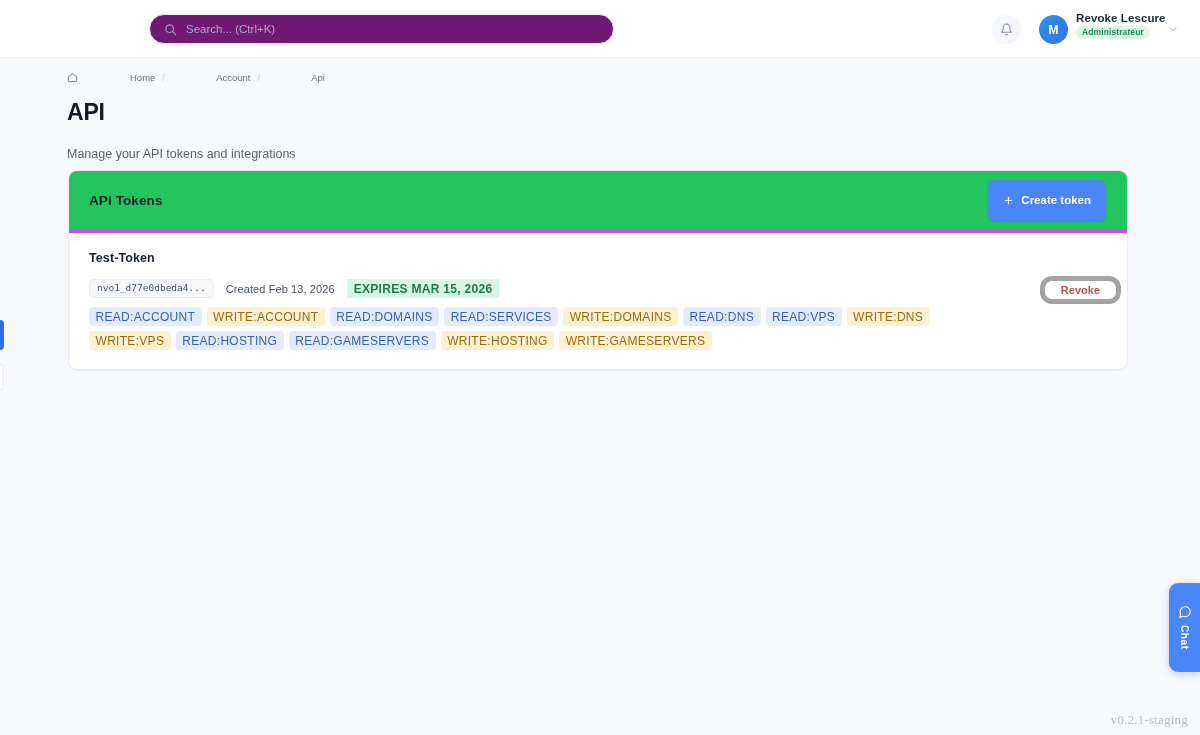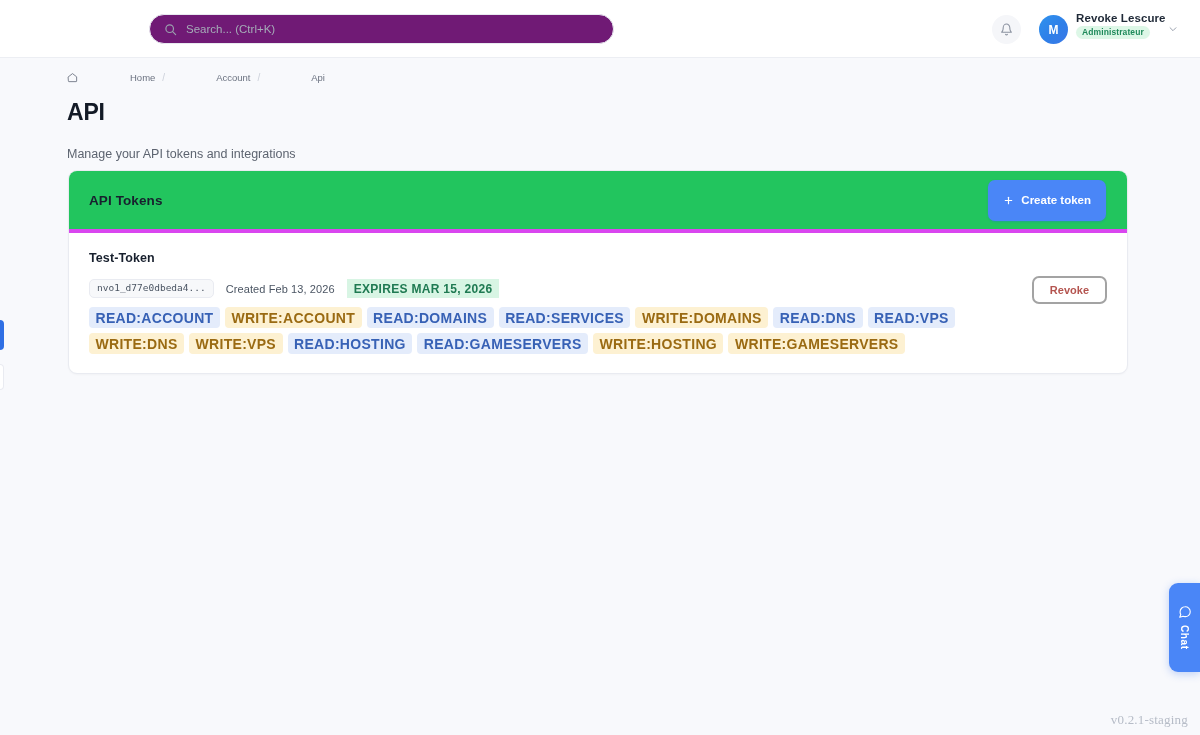--- a/index.html
+++ b/index.html
@@ -246,49 +246,49 @@
   }
 
   .scopes {
     display: flex;
     flex-wrap: wrap;
     gap: 5px;
     margin-top: 9px;
     max-width: 900px;
   }
   .scope {
-    font-size: 14px;
-    font-weight: bold;
+    font-size: 12px;
+    font-weight: normal;
     letter-spacing: .3px;
     border-radius: 4px;
     padding: 3.5px 6.5px;
     line-height: 1;
     white-space: nowrap;
   }
   .scope.read {
     color: #3761b5;
     background: #e4ecfb;
   }
   .scope.write {
     color: #9a6a12;
     background: #fdf1d2;
   }
 
   .btn-revoke {
     position: absolute;
-    right: 20px;
+    right: 6px;
     top: 43px;
     height: 28px;
     padding: 0 16px;
     background: #ffffff;
     color: #b4544f;
     font-size: 11px;
     font-weight: bold;
-    border: 2px solid #a3a3a3;
-    border-radius: 7px;
+    border: 5px solid #a3a3a3;
+    border-radius: 12px;
     cursor: pointer;
     font-family: "Liberation Sans", sans-serif;
   }
 
   
   .edge-tab-blue {
     position: absolute;
     left: -2px;
     top: 320px;
     width: 6px;

